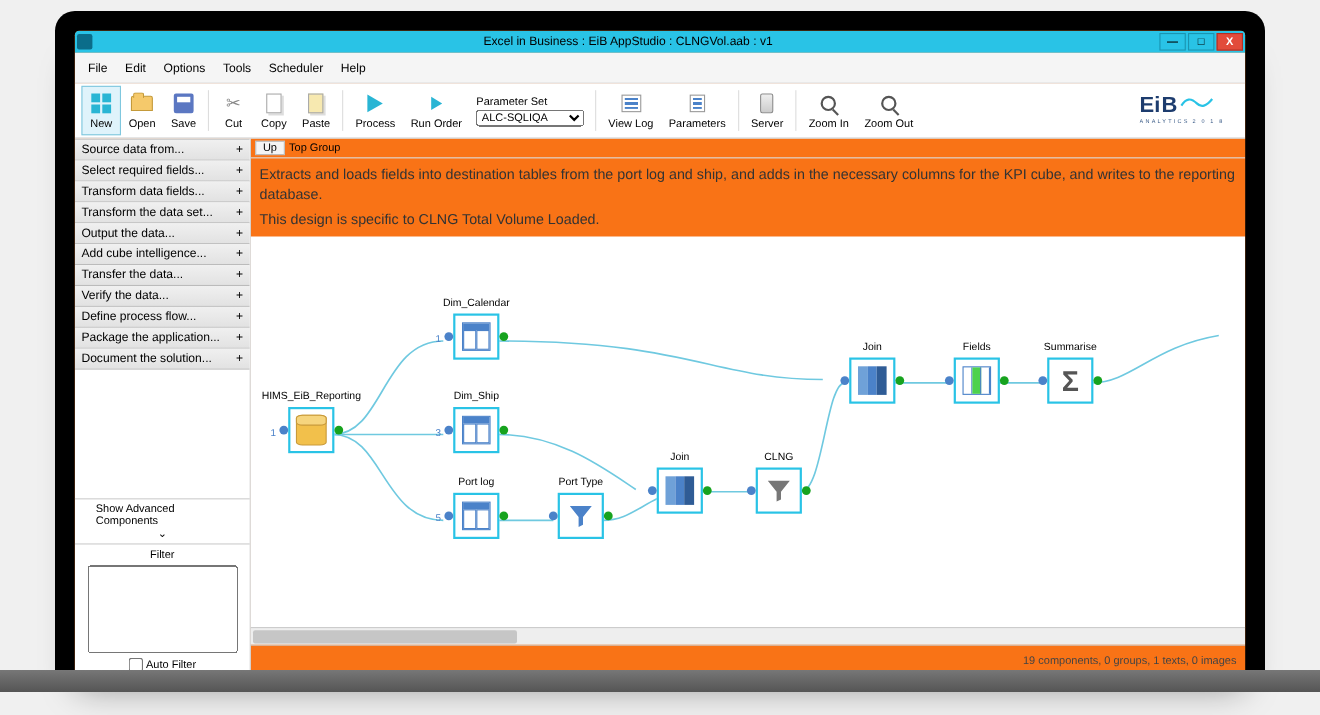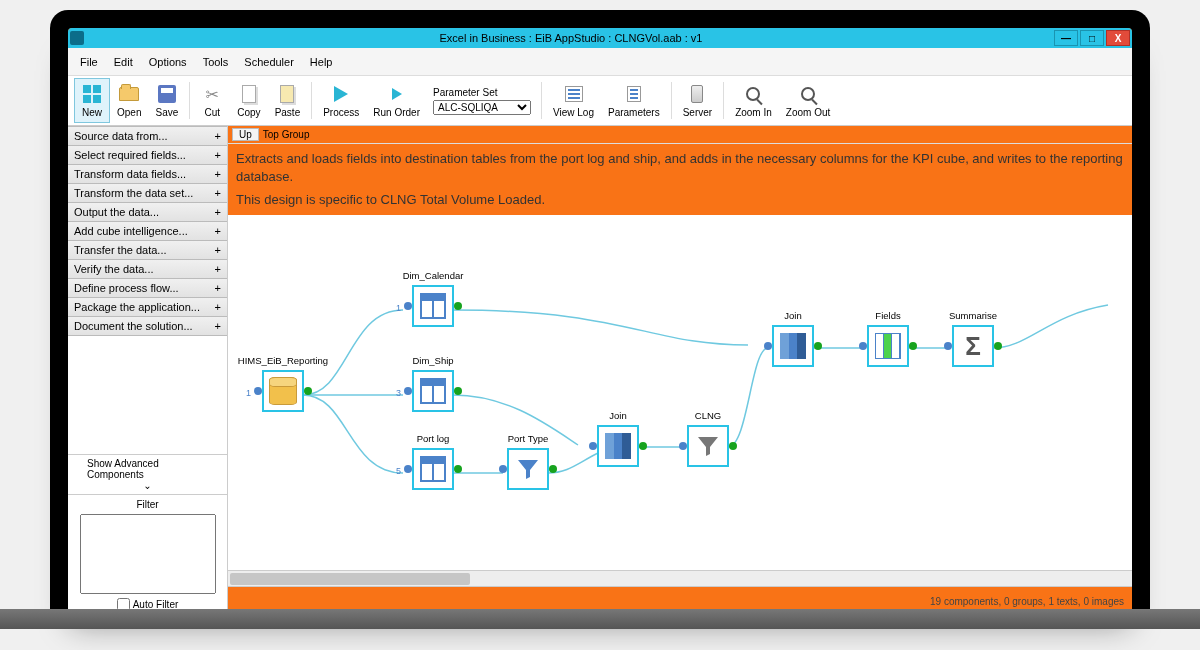--- a/index.html
+++ b/index.html
@@ -192,20 +192,29 @@
           </div>
       <span>Zoom In</span>
     </div>
     <div class="tbtn">
       <div class="ic">
             <div class="mag"></div>
           </div>
       <span>Zoom Out</span>
     </div>
 
+    <div class="logo">
+      <svg width="80" height="34" viewBox="0 0 80 34">
+        <text x="0" y="18" font-size="20" font-weight="bold" fill="#1d3c6e" font-family="Arial">Ei</text>
+        <text x="20" y="18" font-size="20" font-weight="bold" fill="#1d3c6e" font-family="Arial">B</text>
+        <path d="M38 12 q6 -10 14 -2 q6 6 14 -4" stroke="#29c3e6" stroke-width="2" fill="none"></path>
+        <text x="0" y="28" font-size="5" fill="#3a5b87" letter-spacing="2">ANALYTICS</text>
+        <text x="48" y="28" font-size="5" fill="#3a5b87" letter-spacing="2">2 0 1 8</text>
+      </svg>
+    </div>
   </div>
 
   <div class="content">
 
     <div class="sidebar">
       <div class="sidebar-list">
         <div class="comp-item">
               <span>Source data from...</span>
               <span>+</span>
             </div>

